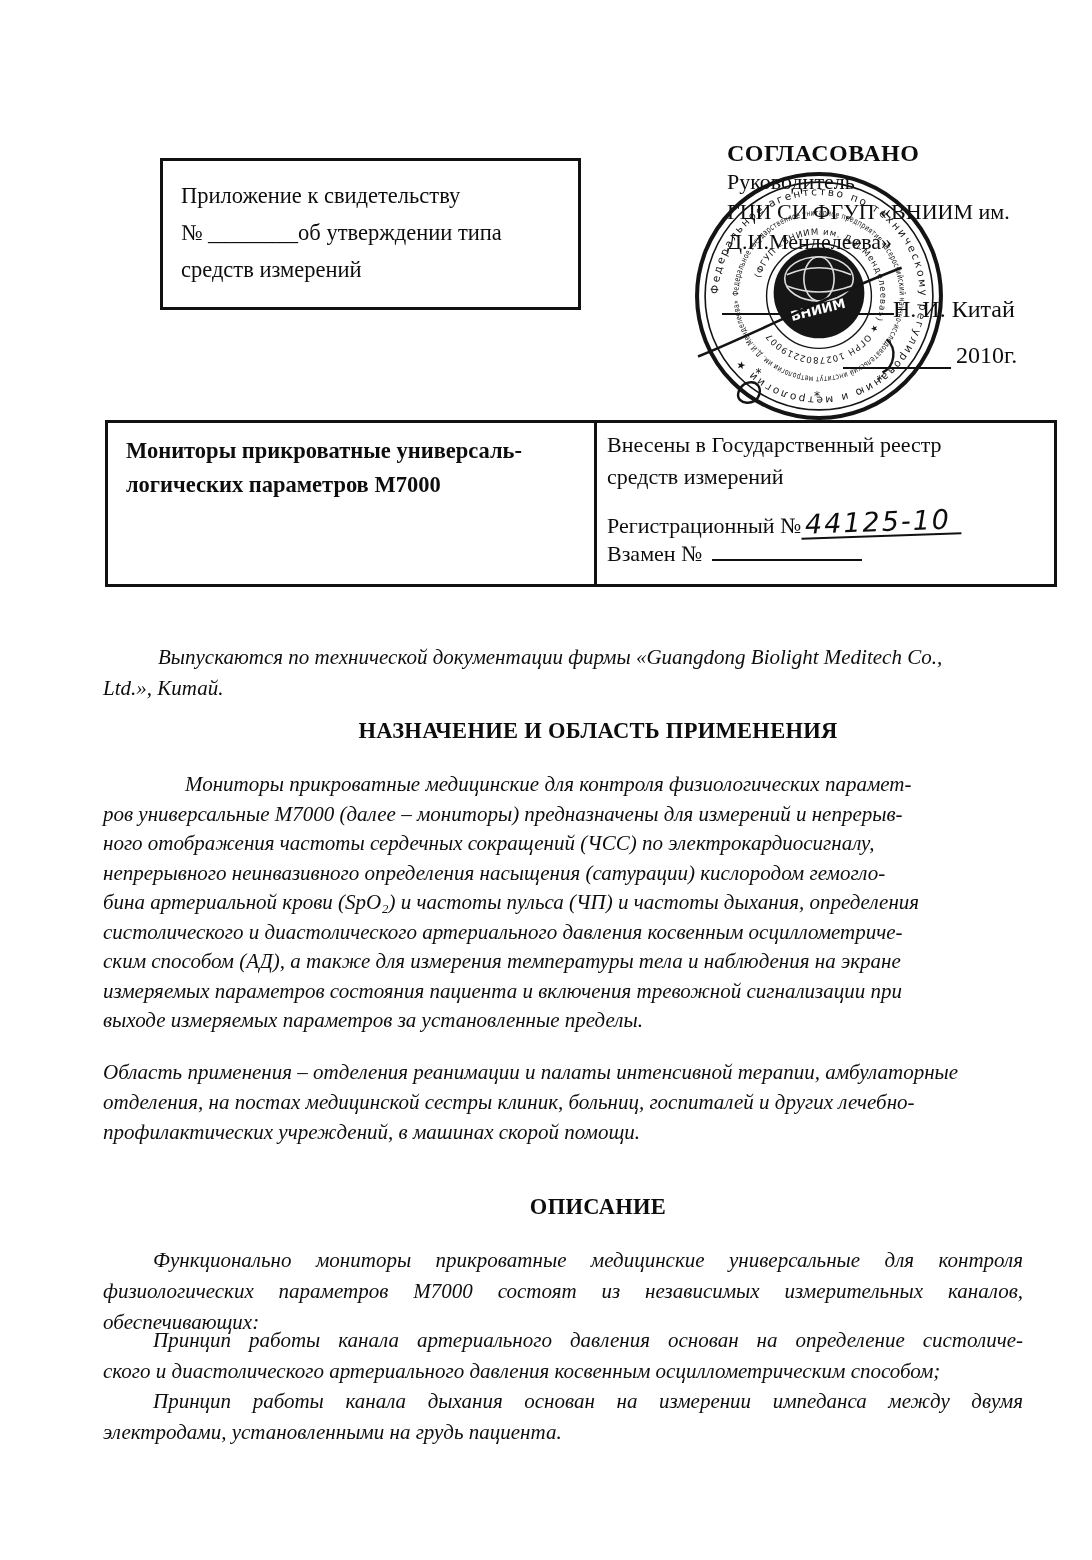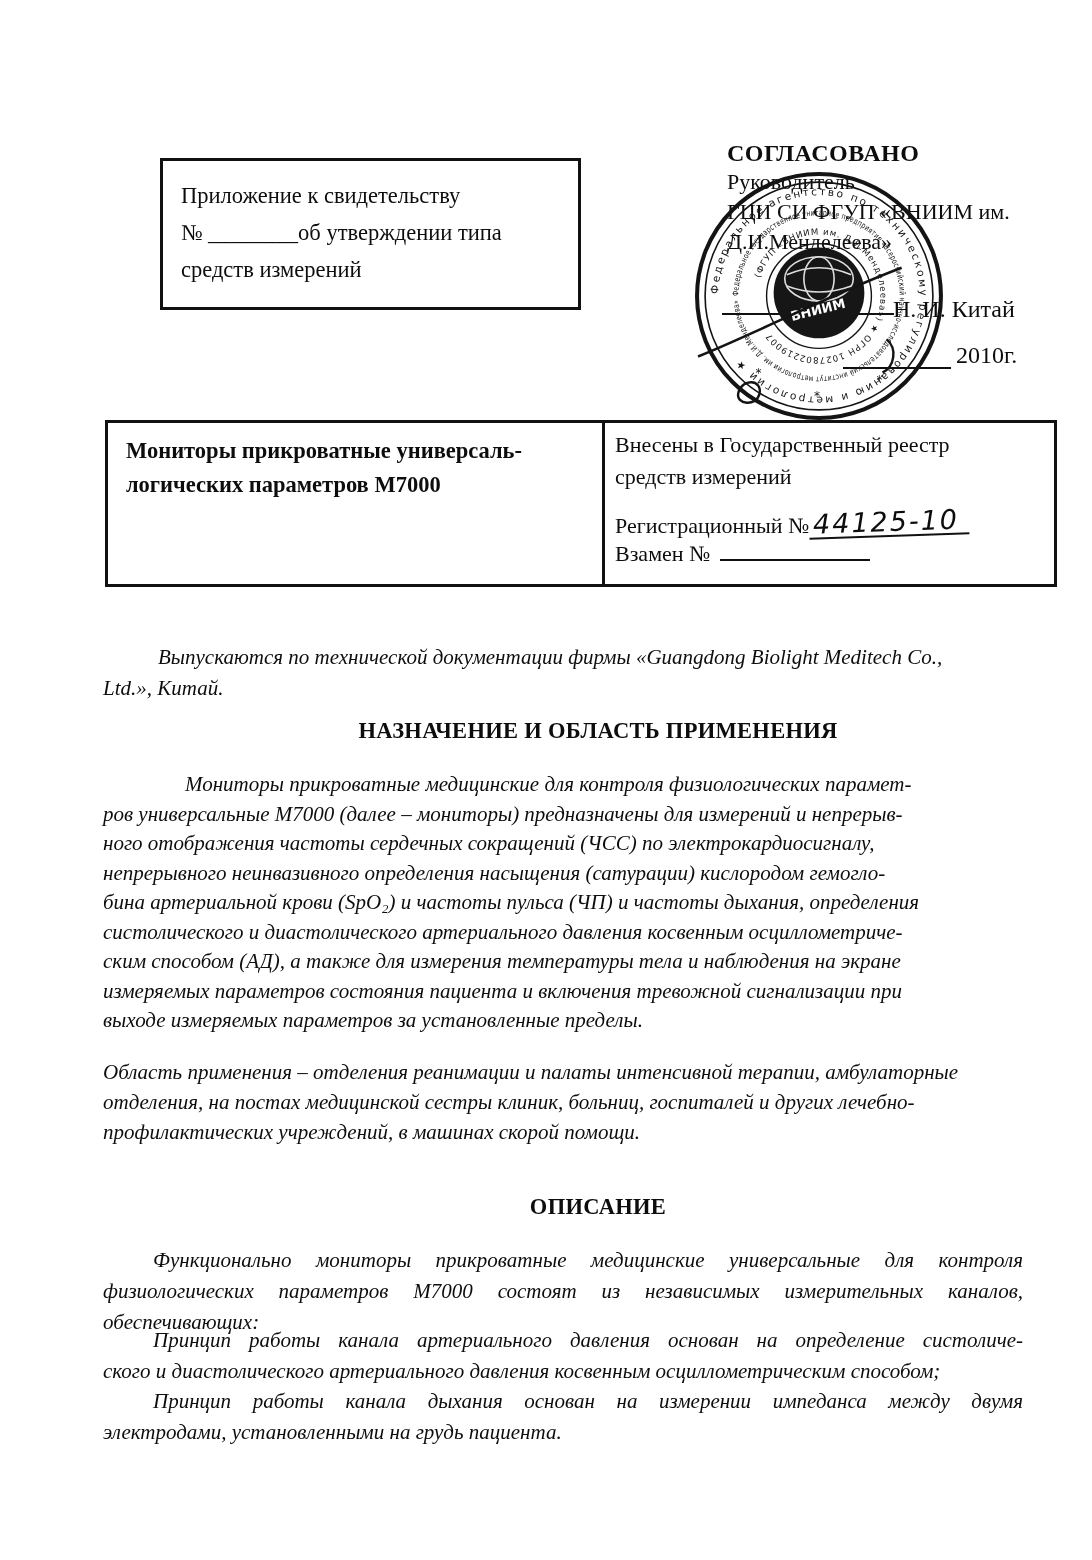--- a/index.html
+++ b/index.html
@@ -31,21 +31,21 @@
     position:absolute;left:105px;top:420px;width:946px;height:161px;
     border:3px solid #111;
   }
   .cell-left{
     position:absolute;left:0;top:0;width:483px;height:100%;
     padding:11px 0 0 18px;box-sizing:border-box;
   }
   .cell-left .tl{font-weight:bold;font-size:22.5px;line-height:34px;white-space:nowrap;}
   .cell-right{
     position:absolute;left:486px;top:0;right:0;height:100%;
-    border-left:3px solid #111;padding:6px 0 0 10px;box-sizing:border-box;margin-left:8px;
+    border-left:3px solid #111;padding:6px 0 0 10px;box-sizing:border-box;
   }
   .cell-right .tr{font-size:22px;line-height:32px;white-space:nowrap;}
   .reg-row{margin-top:18px;font-size:22px;white-space:nowrap;}
   .reg-value{
     display:inline-block;font-family:"DejaVu Sans",sans-serif;font-style:italic;
     font-size:27px;letter-spacing:2px;transform:rotate(-2deg);
     border-bottom:2px solid #111;padding:0 10px 0 4px;line-height:26px;
     position:relative;top:-2px;
   }
   .replace-row{margin-top:2px;font-size:22px;white-space:nowrap;}

